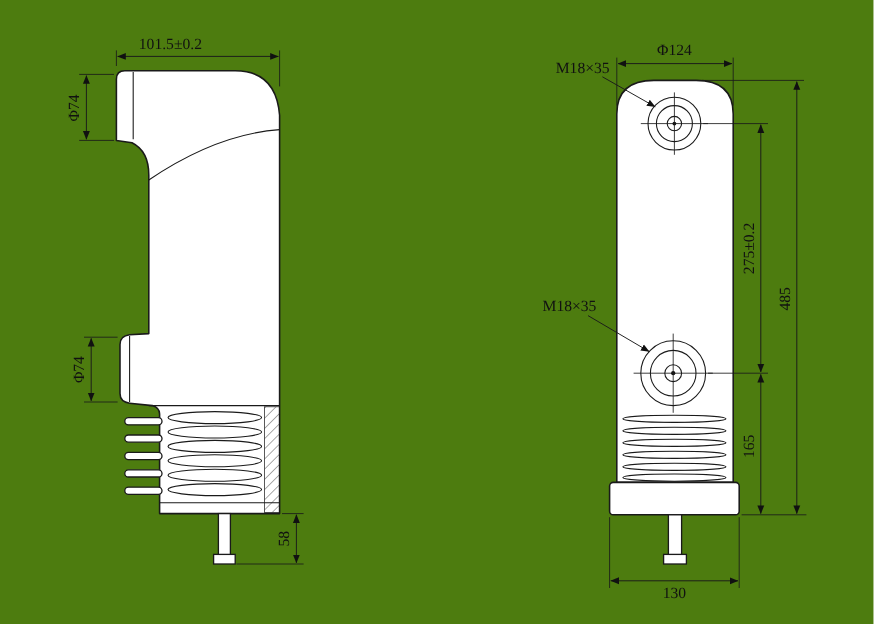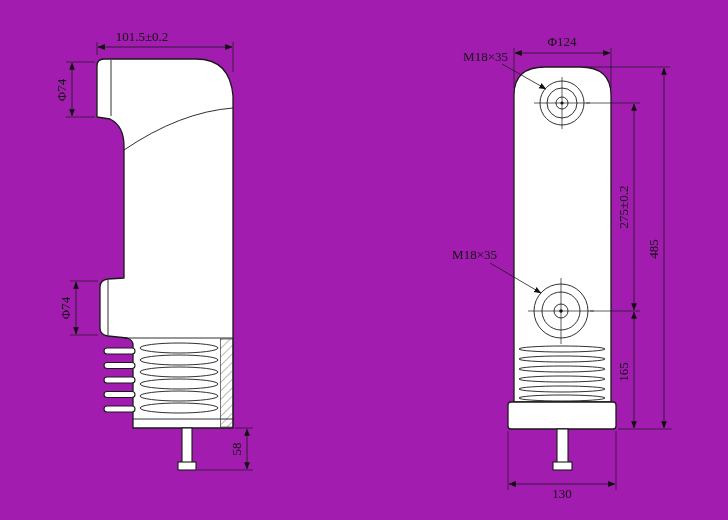--- a/index.html
+++ b/index.html
@@ -1,16 +1,16 @@
 <!DOCTYPE html>
 <html><head>
 <meta charset="utf-8">
 <style>
   html,body{margin:0;padding:0;background:#ffffff;}
-  .canvas{position:relative;width:728px;height:520px;background:#a21caf;overflow:hidden;
+  .canvas{position:relative;width:728px;height:520px;background:#4d7c0f;overflow:hidden;
           font-family:"Liberation Serif", serif;}
   svg{position:absolute;left:0;top:0;}
   .outline{fill:#ffffff;stroke:#1a1a1a;stroke-width:1.3;stroke-linejoin:round;}
   .inner{fill:none;stroke:#1a1a1a;stroke-width:0.9;}
   .thin{fill:none;stroke:#1a1a1a;stroke-width:0.7;}
   .dimline{fill:none;stroke:#1a1a1a;stroke-width:0.8;}
   .dim-text{font-family:"Liberation Serif", serif;font-size:13px;fill:#111111;}
   .part{fill:#ffffff;stroke:#1a1a1a;stroke-width:1.1;}
 </style>
 </head>

